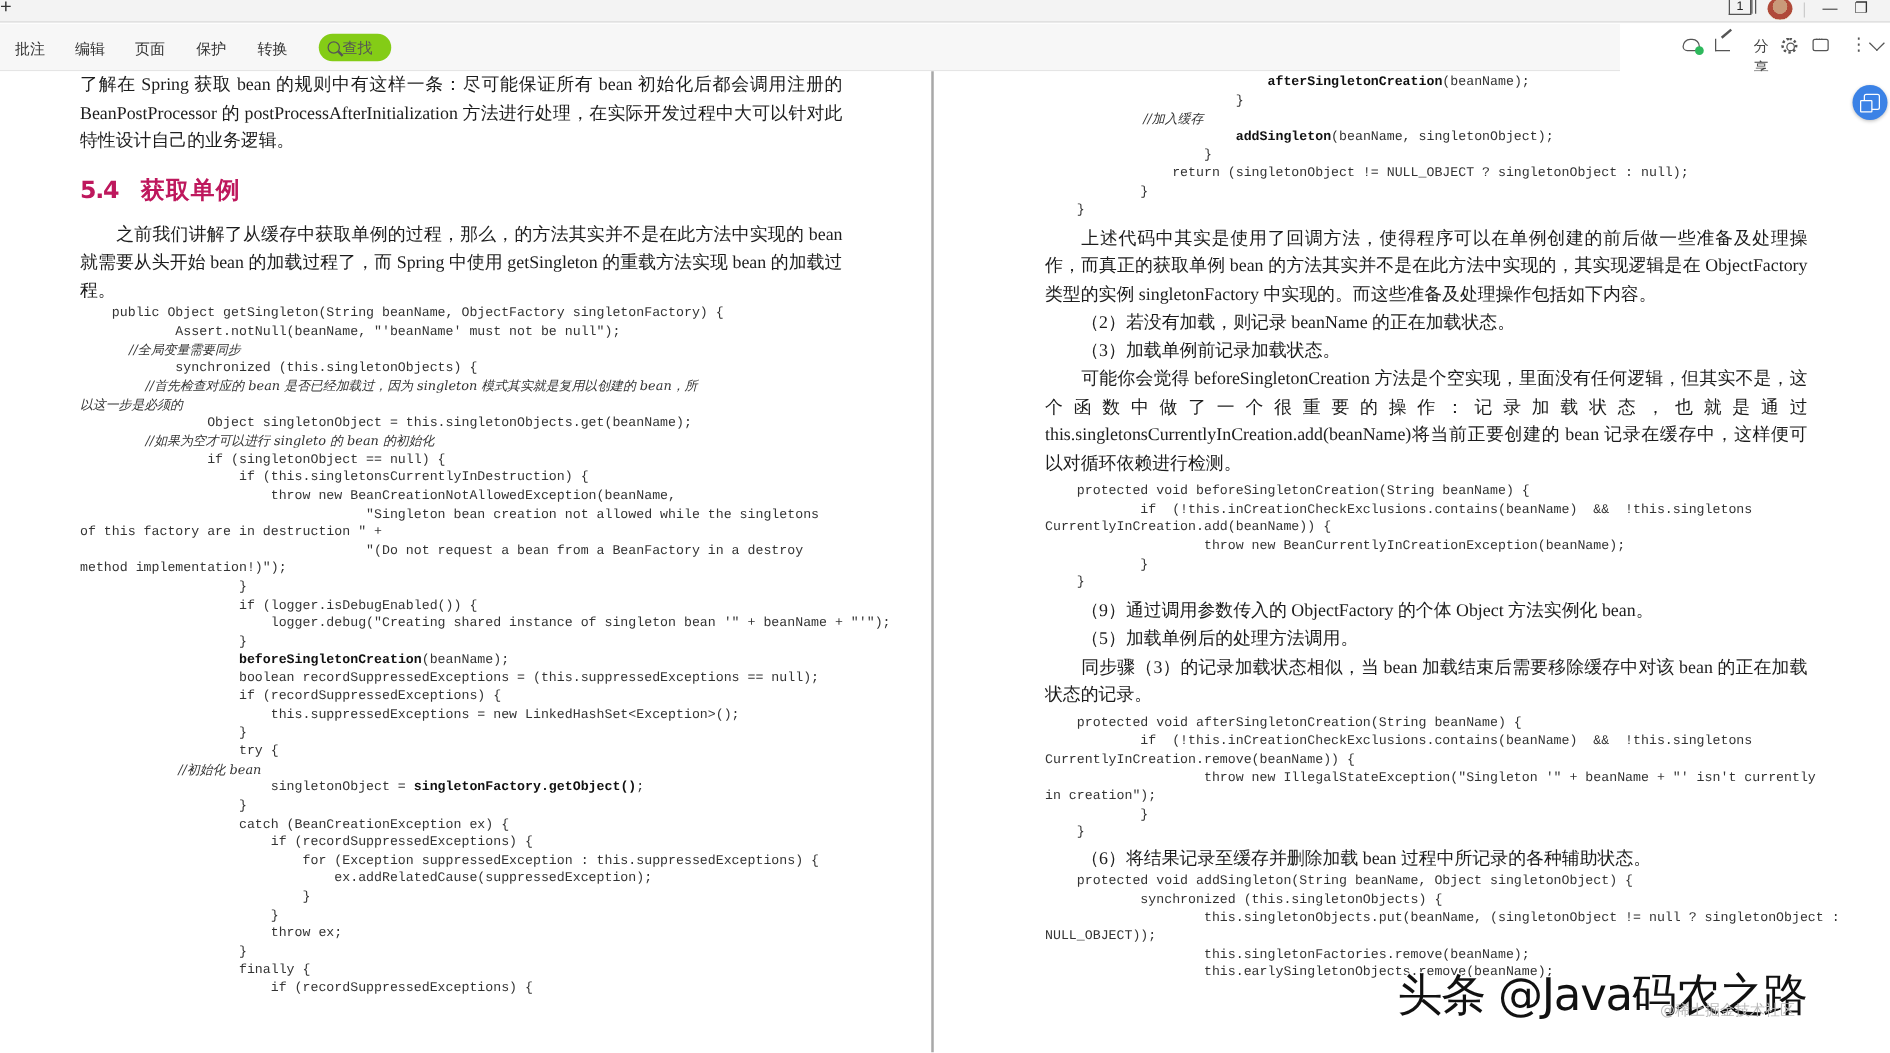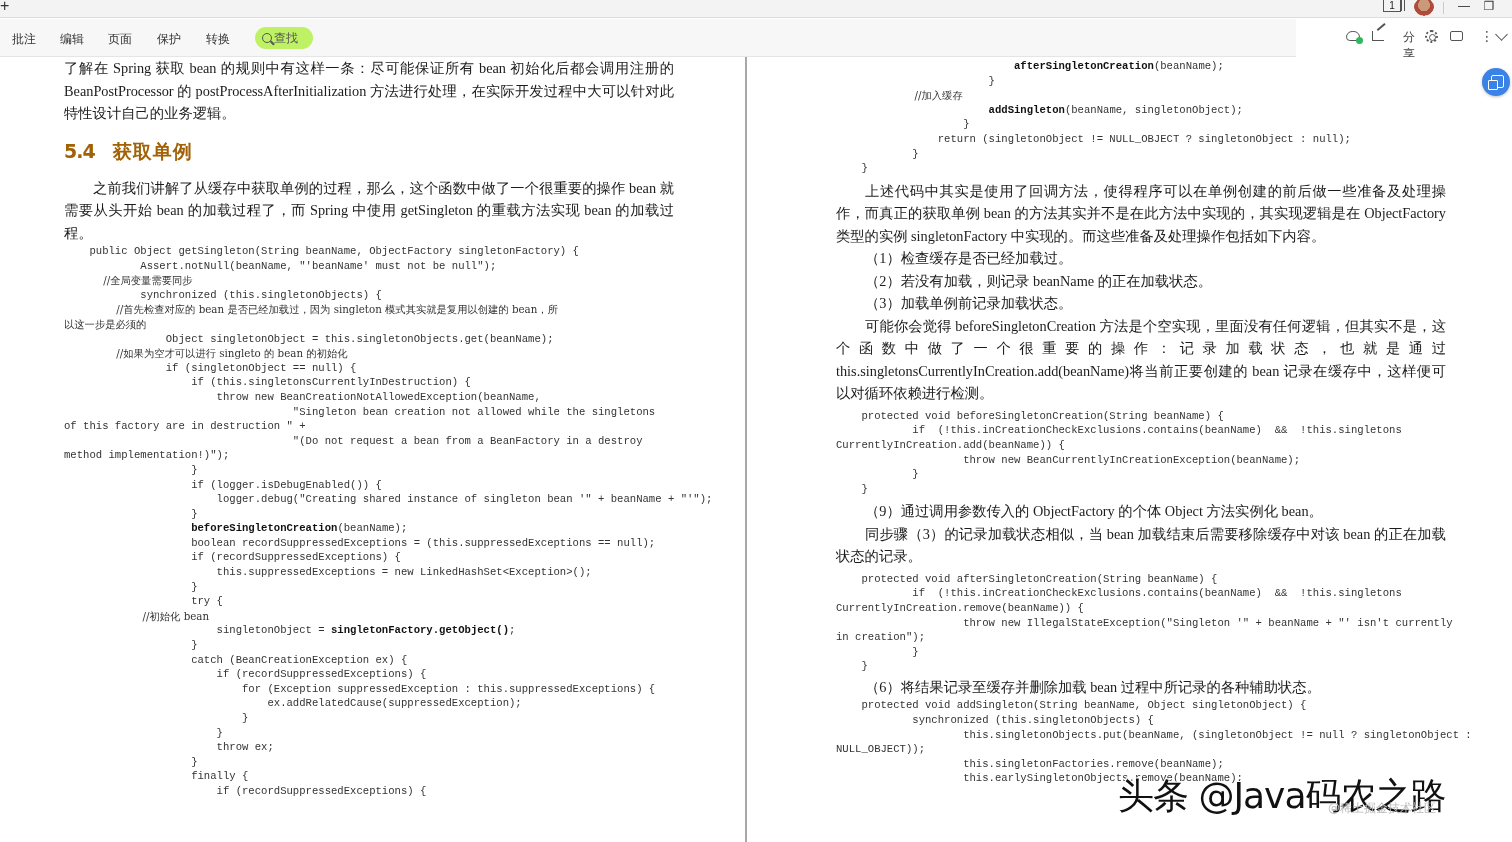--- a/index.html
+++ b/index.html
@@ -11,21 +11,21 @@
   .titlebar .plus { position: absolute; left: 0; top: -3px; font: 16px "Liberation Sans", sans-serif; color: #333; }
   .titlebar .pagebox { position: absolute; left: 1383px; top: 0; width: 18px; height: 12px; border: 1px solid #555; border-top: none; font: 10px "Liberation Sans", sans-serif; text-align: center; line-height: 11px; color:#222; }
   .titlebar .pagebox::after { content:""; position:absolute; right:-5px; top:0; width:2px; height:11px; border-left:1px solid #555; border-right:1px solid #555; }
   .titlebar .avatar { position: absolute; left: 1414px; top: -2px; width: 20px; height: 18px; border-radius: 50%; background: radial-gradient(circle at 50% 40%, #c99a7a 0 40%, #b04a3a 41% 70%, #d9b59a 71%); }
   .titlebar .sep { position: absolute; left: 1443px; top: 2px; width: 1px; height: 12px; background: #ccc; }
   .titlebar .winbtn { position: absolute; top: 0; height: 16px; width: 20px; font: 12px "Liberation Sans", sans-serif; color: #333; text-align: center; line-height: 12px; }
 
   
   .toolbar { position: absolute; left: 0; top: 19px; width: 1296px; height: 38px; background: #f7f7f7; border-bottom: 1px solid #e5e5e5; }
   .menu-item { position: absolute; top: 12px; font: 12px "DejaVu Sans", sans-serif; color: #333; cursor: pointer; }
-  .search-pill { position: absolute; left: 255px; top: 8px; width: 58px; height: 22px; border-radius: 11px; background: #bef264; font: 12px "DejaVu Sans", sans-serif; color: #555; line-height: 22px; padding-left: 7px; }
+  .search-pill { position: absolute; left: 255px; top: 8px; width: 58px; height: 22px; border-radius: 11px; background: #84cc16; font: 12px "DejaVu Sans", sans-serif; color: #555; line-height: 22px; padding-left: 7px; }
   .search-pill .glass { display:inline-block; width:10px; height:10px; border:1.6px solid #555; border-radius:50%; position:relative; top:1px; margin-right:2px; }
   .search-pill .glass::after { content:""; position:absolute; width:5px; height:1.6px; background:#555; right:-4px; bottom:-2px; transform: rotate(45deg); }
   .tb-right { position: absolute; top: 10px; font: 12px "DejaVu Sans", sans-serif; color: #444; margin-left: 13px; }
   .cloud-icon { position:absolute; left:1346px; top:12px; width:14px; height:10px; border:1.5px solid #555; border-radius:8px 8px 5px 5px; }
   .cloud-icon::after { content:""; position:absolute; right:-4px; bottom:-4px; width:7px; height:7px; background:#2eb85c; border-radius:50%; }
   .share-icon { position:absolute; left:1372px; top:12px; width:12px; height:10px; border:1.5px solid #555; border-top:none; border-right:none; }
   .share-icon::after { content:""; position:absolute; left:3px; top:-5px; width:10px; height:1.5px; background:#555; transform: rotate(-40deg); }
   .gear-icon { position:absolute; left:1425px; top:11px; width:13px; height:13px; border:2px dotted #555; border-radius:50%; }
   .gear-icon::after { content:""; position:absolute; left:2px; top:2px; width:5px; height:5px; border:1.5px solid #555; border-radius:50%; }
   .comment-icon { position:absolute; left:1450px; top:12px; width:13px; height:10px; border:1.5px solid #555; border-radius:2px; }
@@ -35,26 +35,26 @@
 
   
   .pages { position: absolute; left: 0; top: 57px; width: 1512px; height: 785px; background: #ffffff; }
   .divider { position: absolute; left: 745px; top: 57px; width: 2px; height: 785px; background: #a8a8a8; }
   .page { position: absolute; top: 57px; }
   .page-left { left: 64px; width: 610px; }
   .page-right { left: 836px; width: 610px; }
 
   .para { font-size: 14.3px; line-height: 22.5px; color: #1c1c1c; text-align: justify; }
   .para.indent { text-indent: 29px; }
-  .heading { font: bold 19px "DejaVu Sans", sans-serif; color: #a16207; margin-top: 14px; margin-bottom: 12px; letter-spacing: 1px; }
+  .heading { font: bold 19px "DejaVu Sans", sans-serif; color: #be185d; margin-top: 14px; margin-bottom: 12px; letter-spacing: 1px; }
   .heading .num { margin-right: 18px; letter-spacing: -1px; }
 
   .code { font-family: "Liberation Mono", "DejaVu Sans Mono", monospace; font-size: 10.6px; line-height: 14.6px; color: #333; white-space: pre; }
   .code .b { font-weight: bold; color: #111; }
-  .code .cmt { font-family: "DejaVu Serif", serif; font-size: 10.3px; color: #333; }
+  .code .cmt { font-family: "DejaVu Serif", serif; font-size: 10.3px; color: #333; font-style: italic; }
 
   .list-item { font-size: 14.3px; line-height: 22.5px; color: #1c1c1c; padding-left: 29px; }
 
   
   .float-btn { position: absolute; left: 1482px; top: 68px; width: 28px; height: 28px; border-radius: 50%; background: #3b82e6; box-shadow: 0 1px 3px rgba(0,0,0,0.25); }
   .float-btn::before { content:""; position:absolute; left:9px; top:7px; width:11px; height:11px; border:1.5px solid #fff; border-radius:2px; }
   .float-btn::after { content:""; position:absolute; left:6px; top:12px; width:8px; height:8px; background:#3b82e6; border:1.5px solid #fff; border-radius:1px; }
 
   
   .watermark { position: absolute; left: 1118px; top: 772px; font: 36px "DejaVu Sans", sans-serif; color: #111; letter-spacing: -1px; text-shadow: 1px 1px 0 #fff, -1px -1px 0 #fff, 1px -1px 0 #fff, -1px 1px 0 #fff; }
@@ -92,36 +92,36 @@
 </div>
 
 <div class="pages"></div>
 <div class="divider"></div>
 
 <div class="page page-left">
   <p class="para">了解在 Spring 获取 bean 的规则中有这样一条：尽可能保证所有 bean 初始化后都会调用注册的 BeanPostProcessor 的 postProcessAfterInitialization 方法进行处理，在实际开发过程中大可以针对此特性设计自己的业务逻辑。</p>
   <div class="heading">
     <span class="num">5.4</span><span>获取单例</span>
   </div>
-  <p class="para indent">之前我们讲解了从缓存中获取单例的过程，那么，这个函数中做了一个很重要的操作 bean 就需要从头开始 bean 的加载过程了，而 Spring 中使用 getSingleton 的重载方法实现 bean 的加载过程。</p>
+  <p class="para indent">之前我们讲解了从缓存中获取单例的过程，那么，的方法其实并不是在此方法中实现的 bean 就需要从头开始 bean 的加载过程了，而 Spring 中使用 getSingleton 的重载方法实现 bean 的加载过程。</p>
   <div class="code" id="code-left"><div>    public Object getSingleton(String beanName, ObjectFactory singletonFactory) {</div><div>            Assert.notNull(beanName, "'beanName' must not be null");</div><div class="cmt">            //全局变量需要同步</div><div>            synchronized (this.singletonObjects) {</div><div class="cmt">                //首先检查对应的 bean 是否已经加载过，因为 singleton 模式其实就是复用以创建的 bean，所</div><div class="cmt">以这一步是必须的</div><div>                Object singletonObject = this.singletonObjects.get(beanName);</div><div class="cmt">                //如果为空才可以进行 singleto 的 bean 的初始化</div><div>                if (singletonObject == null) {</div><div>                    if (this.singletonsCurrentlyInDestruction) {</div><div>                        throw new BeanCreationNotAllowedException(beanName,</div><div>                                    "Singleton bean creation not allowed while the singletons</div><div>of this factory are in destruction " +</div><div>                                    "(Do not request a bean from a BeanFactory in a destroy</div><div>method implementation!)");</div><div>                    }</div><div>                    if (logger.isDebugEnabled()) {</div><div>                        logger.debug("Creating shared instance of singleton bean '" + beanName + "'");</div><div>                    }</div><div>                    <span class="b">beforeSingletonCreation</span>(beanName);</div><div>                    boolean recordSuppressedExceptions = (this.suppressedExceptions == null);</div><div>                    if (recordSuppressedExceptions) {</div><div>                        this.suppressedExceptions = new LinkedHashSet&lt;Exception&gt;();</div><div>                    }</div><div>                    try {</div><div class="cmt">                        //初始化 bean</div><div>                        singletonObject = <span class="b">singletonFactory.getObject()</span>;</div><div>                    }</div><div>                    catch (BeanCreationException ex) {</div><div>                        if (recordSuppressedExceptions) {</div><div>                            for (Exception suppressedException : this.suppressedExceptions) {</div><div>                                ex.addRelatedCause(suppressedException);</div><div>                            }</div><div>                        }</div><div>                        throw ex;</div><div>                    }</div><div>                    finally {</div><div>                        if (recordSuppressedExceptions) {</div></div>
 </div>
 
 <div class="page page-right">
   <div class="code" id="code-rt" style="margin-top:2px;"><div>                            <span class="b">afterSingletonCreation</span>(beanName);</div><div>                        }</div><div class="cmt">                        //加入缓存</div><div>                        <span class="b">addSingleton</span>(beanName, singletonObject);</div><div>                    }</div><div>                return (singletonObject != NULL_OBJECT ? singletonObject : null);</div><div>            }</div><div>    }</div></div>
   <p class="para indent" style="margin-top:4px;">上述代码中其实是使用了回调方法，使得程序可以在单例创建的前后做一些准备及处理操作，而真正的获取单例 bean 的方法其实并不是在此方法中实现的，其实现逻辑是在 ObjectFactory 类型的实例 singletonFactory 中实现的。而这些准备及处理操作包括如下内容。</p>
   <div id="steps-a">
-      <p class="list-item">（1）检查缓存是否已经加载过。</p>
       <p class="list-item">（2）若没有加载，则记录 beanName 的正在加载状态。</p>
       <p class="list-item">（3）加载单例前记录加载状态。</p>
     </div>
   <p class="para indent">可能你会觉得 beforeSingletonCreation 方法是个空实现，里面没有任何逻辑，但其实不是，这个函数中做了一个很重要的操作：记录加载状态，也就是通过 this.singletonsCurrentlyInCreation.add(beanName)将当前正要创建的 bean 记录在缓存中，这样便可以对循环依赖进行检测。</p>
   <div class="code" id="code-before" style="margin-top:4px;"><div>    protected void beforeSingletonCreation(String beanName) {</div><div>            if  (!this.inCreationCheckExclusions.contains(beanName)  &amp;&amp;  !this.singletons</div><div>CurrentlyInCreation.add(beanName)) {</div><div>                    throw new BeanCurrentlyInCreationException(beanName);</div><div>            }</div><div>    }</div></div>
   <div id="steps-b" style="margin-top:4px;">
       <p class="list-item">（9）通过调用参数传入的 ObjectFactory 的个体 Object 方法实例化 bean。</p>
+      <p class="list-item">（5）加载单例后的处理方法调用。</p>
     </div>
   <p class="para indent">同步骤（3）的记录加载状态相似，当 bean 加载结束后需要移除缓存中对该 bean 的正在加载状态的记录。</p>
   <div class="code" id="code-after" style="margin-top:4px;"><div>    protected void afterSingletonCreation(String beanName) {</div><div>            if  (!this.inCreationCheckExclusions.contains(beanName)  &amp;&amp;  !this.singletons</div><div>CurrentlyInCreation.remove(beanName)) {</div><div>                    throw new IllegalStateException("Singleton '" + beanName + "' isn't currently</div><div>in creation");</div><div>            }</div><div>    }</div></div>
   <p class="list-item" style="margin-top:2px;">（6）将结果记录至缓存并删除加载 bean 过程中所记录的各种辅助状态。</p>
   <div class="code" id="code-add"><div>    protected void addSingleton(String beanName, Object singletonObject) {</div><div>            synchronized (this.singletonObjects) {</div><div>                    this.singletonObjects.put(beanName, (singletonObject != null ? singletonObject :</div><div>NULL_OBJECT));</div><div>                    this.singletonFactories.remove(beanName);</div><div>                    this.earlySingletonObjects.remove(beanName);</div></div>
 </div>
 
 <div class="float-btn"></div>
 
 <div class="watermark">头条 @Java码农之路</div>

